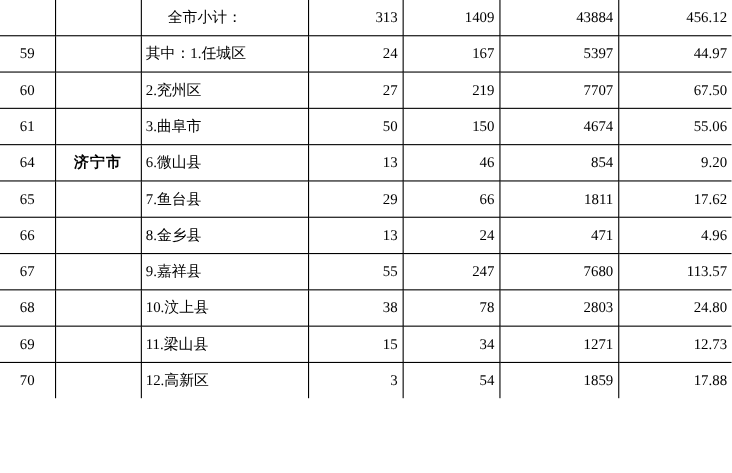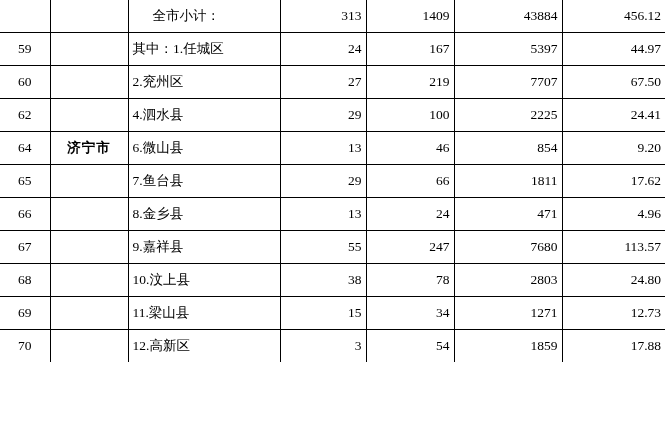--- a/index.html
+++ b/index.html
@@ -119,27 +119,27 @@
       <tr>
         <td class="idx">60</td>
         <td class="city"></td>
         <td class="name">2.兖州区</td>
         <td class="num">27</td>
         <td class="num">219</td>
         <td class="num">7707</td>
         <td class="num">67.50</td>
       </tr>
       <tr>
-        <td class="idx">62</td>
-        <td class="city"></td>
-        <td class="name">4.泗水县</td>
-        <td class="num">29</td>
-        <td class="num">100</td>
-        <td class="num">2225</td>
-        <td class="num">24.41</td>
+        <td class="idx">61</td>
+        <td class="city"></td>
+        <td class="name">3.曲阜市</td>
+        <td class="num">50</td>
+        <td class="num">150</td>
+        <td class="num">4674</td>
+        <td class="num">55.06</td>
       </tr>
       <tr>
         <td class="idx">64</td>
         <td class="city">济宁市</td>
         <td class="name">6.微山县</td>
         <td class="num">13</td>
         <td class="num">46</td>
         <td class="num">854</td>
         <td class="num">9.20</td>
       </tr>

